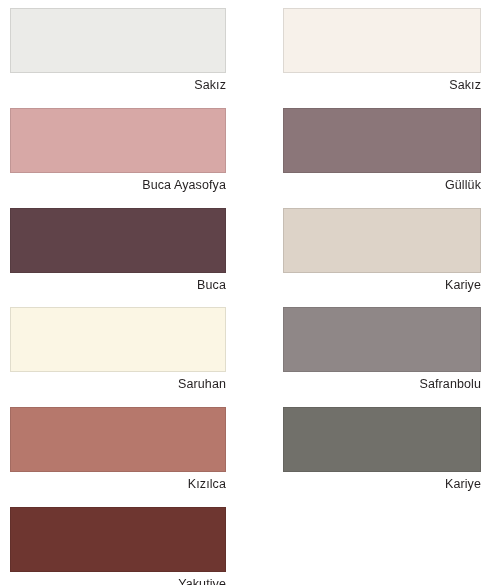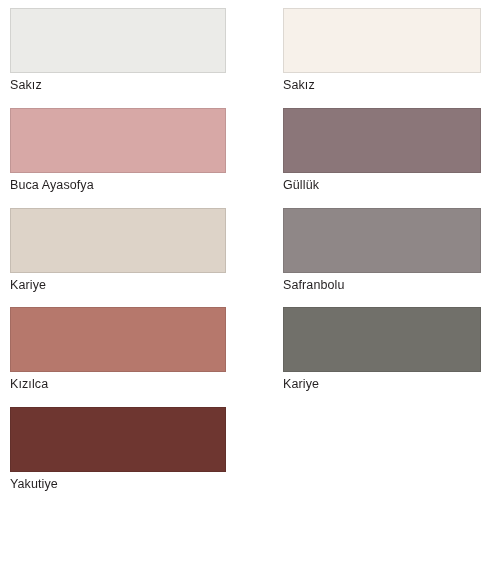--- a/index.html
+++ b/index.html
@@ -15,20 +15,21 @@
   }
   #palette-grid {
     display: grid;
     grid-template-columns: 216px 1fr;
     column-gap: 57px;
     padding: 8px 10px 0 10px;
     box-sizing: border-box;
   }
   .swatch-cell {
     margin-bottom: 13px;
+    text-align: right;
   }
   .swatch-chip {
     width: 100%;
     height: 65px;
     box-sizing: border-box;
     border: 1px solid rgba(0, 0, 0, 0.10);
   }
   .swatch-label {
     display: block;
     font-size: 12.5px;
@@ -56,23 +57,31 @@
       <span class="swatch-label">Sakız</span>
     </div>
     <div class="swatch-cell col-right">
       <div class="swatch-chip" style="background-color: rgb(215, 168, 166);"></div>
       <span class="swatch-label">Buca Ayasofya</span>
     </div>
     <div class="swatch-cell col-left">
       <div class="swatch-chip" style="background-color: rgb(139, 118, 121);"></div>
       <span class="swatch-label">Güllük</span>
     </div>
+    <div class="swatch-cell col-right">
+      <div class="swatch-chip" style="background-color: rgb(96, 67, 73);"></div>
+      <span class="swatch-label">Buca</span>
+    </div>
     <div class="swatch-cell col-left">
       <div class="swatch-chip" style="background-color: rgb(221, 211, 200);"></div>
       <span class="swatch-label">Kariye</span>
+    </div>
+    <div class="swatch-cell col-right">
+      <div class="swatch-chip" style="background-color: rgb(251, 246, 228);"></div>
+      <span class="swatch-label">Saruhan</span>
     </div>
     <div class="swatch-cell col-left">
       <div class="swatch-chip" style="background-color: rgb(143, 135, 135);"></div>
       <span class="swatch-label">Safranbolu</span>
     </div>
     <div class="swatch-cell col-right">
       <div class="swatch-chip" style="background-color: rgb(182, 120, 108);"></div>
       <span class="swatch-label">Kızılca</span>
     </div>
     <div class="swatch-cell col-left">

